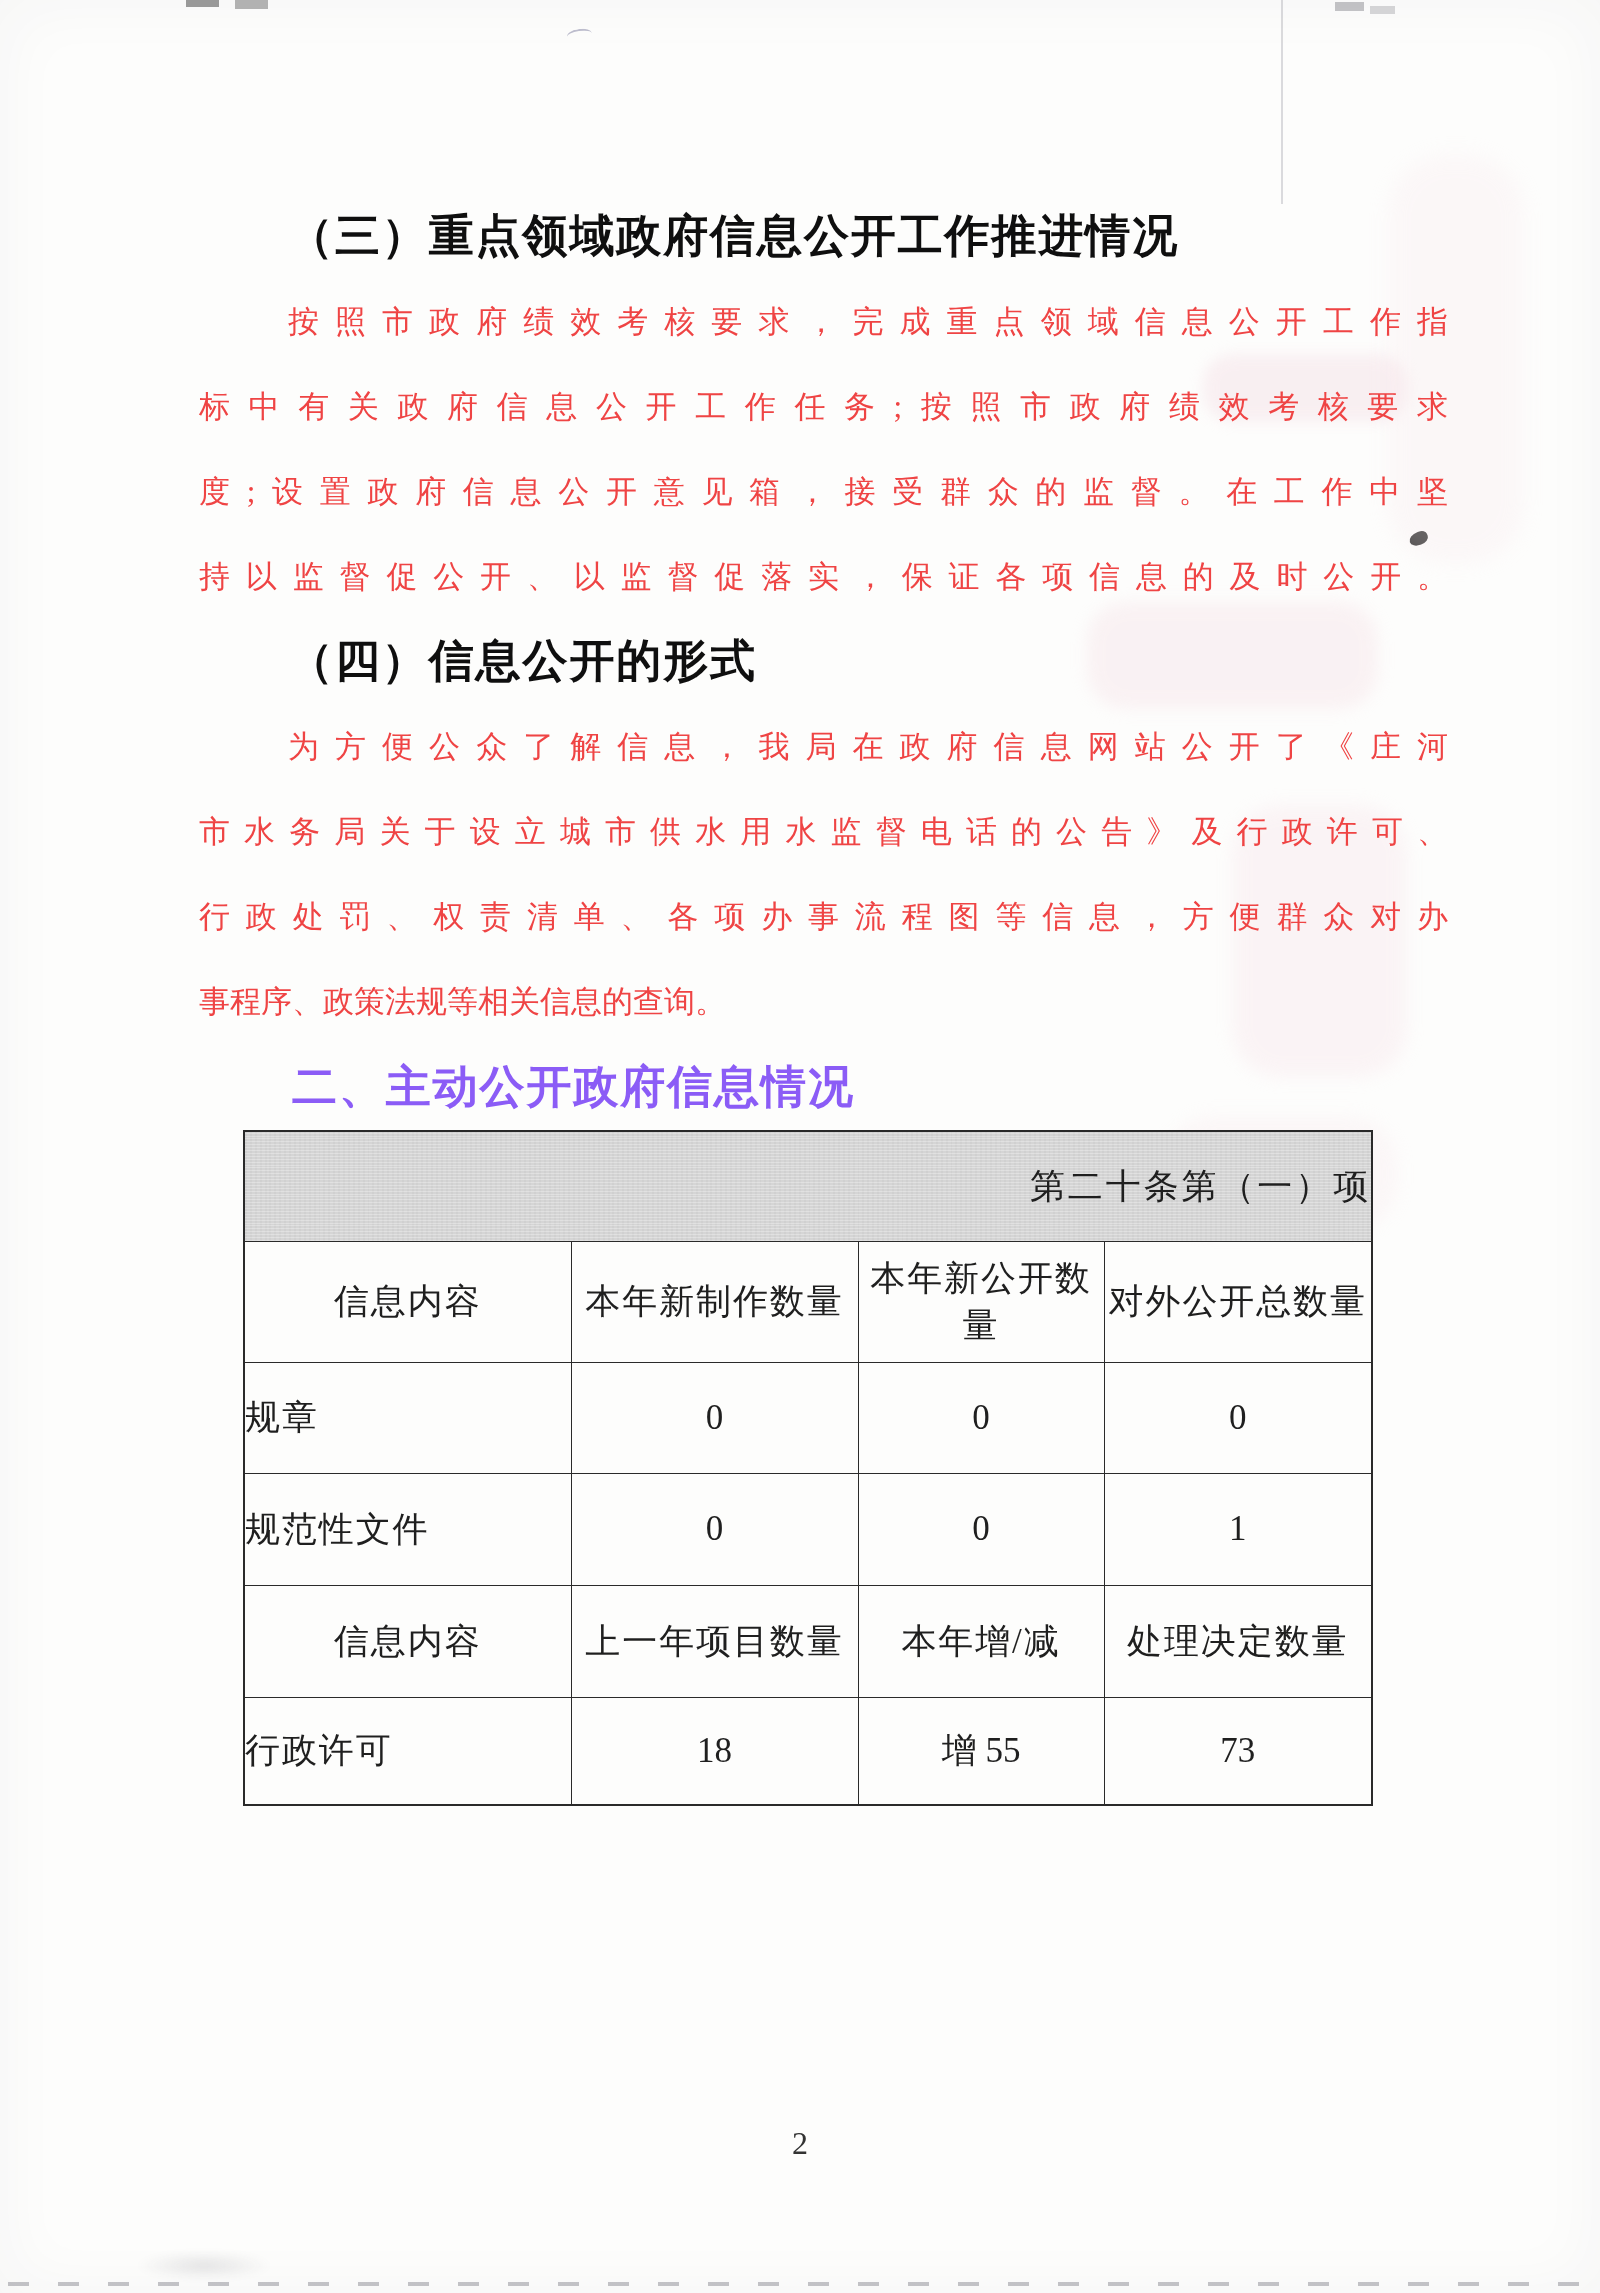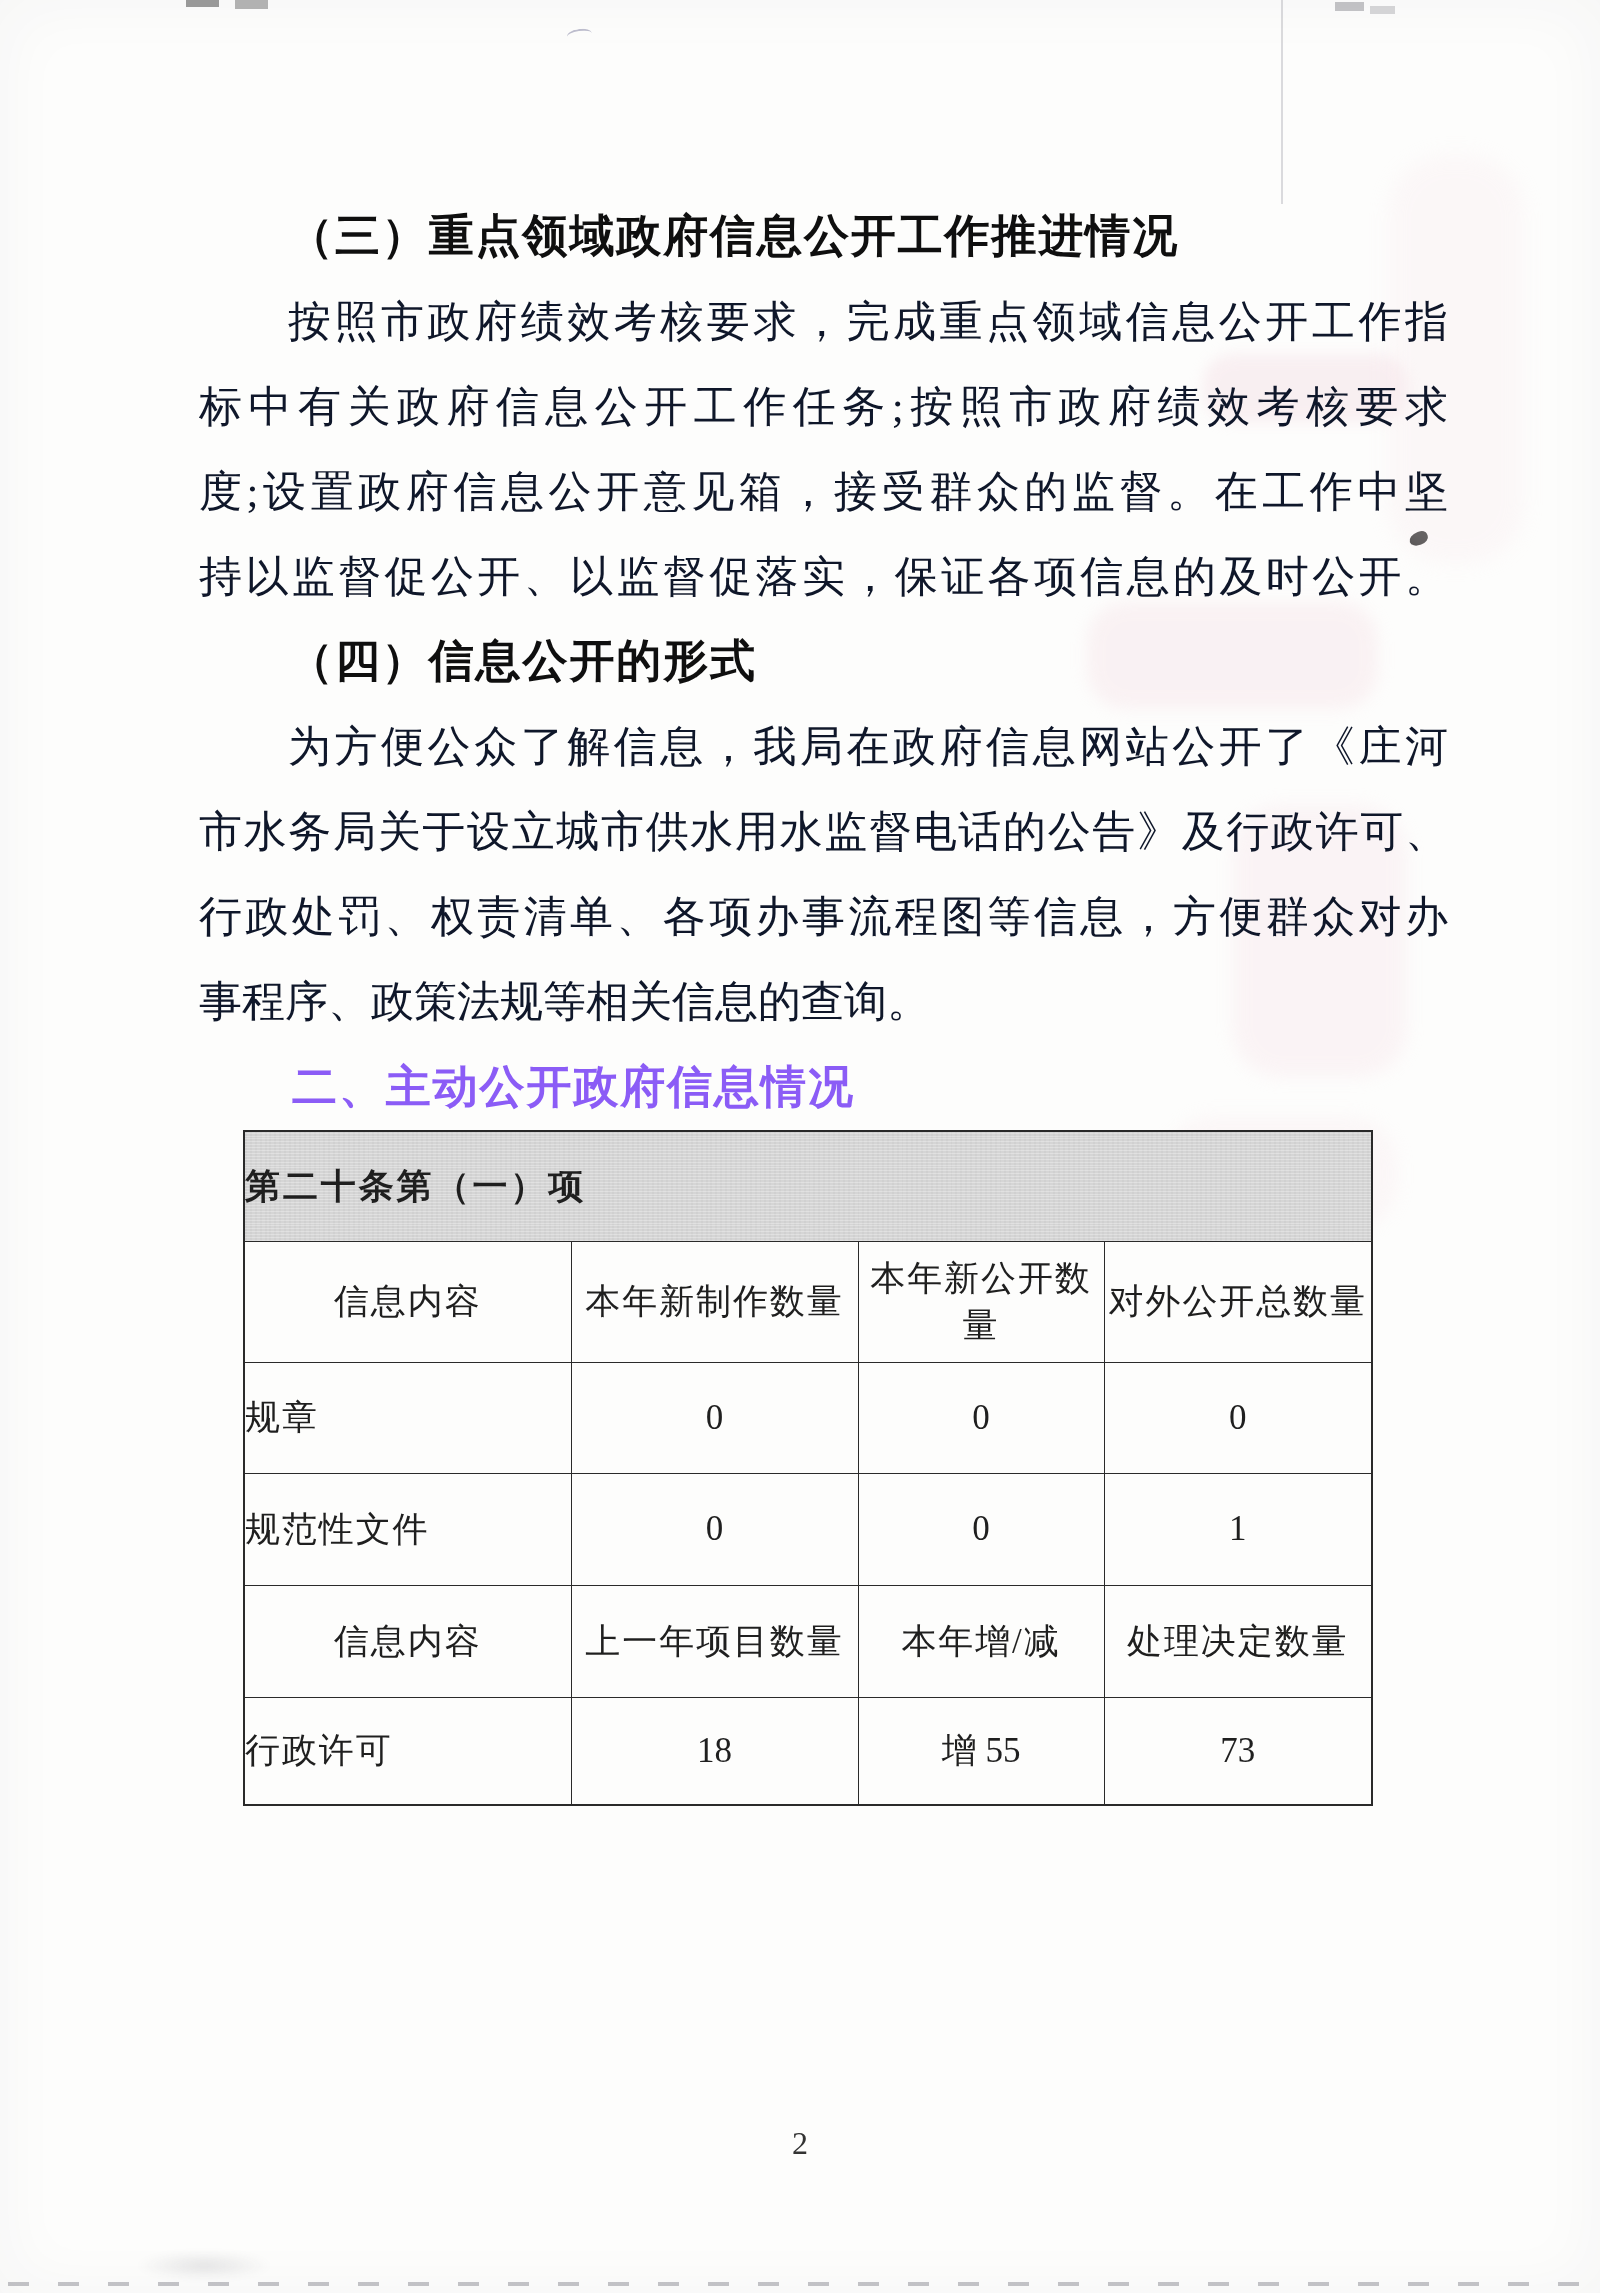--- a/index.html
+++ b/index.html
@@ -14,23 +14,23 @@
     box-shadow:inset 0 0 68px rgba(60,60,70,0.04);
   }
 
   
   .text-block{
     position:absolute;
     left:199px;top:194px;width:1249px;
   }
   .line{
     height:85px;line-height:85px;
-    font-size:43px;
+    font-size:31px;
     white-space:nowrap;
-    color:#0f172a;
+    color:#ef4444;
   }
   .line.just{
     white-space:normal;
     text-align:justify;
     text-align-last:justify;
     text-justify:inter-character;
   }
   .line.lastline{
     white-space:normal;
     text-align:right;
@@ -67,23 +67,22 @@
   table.info-table td{
     border:1.9px solid #2a2a2a;
     vertical-align:middle;
     padding:0;
   }
   td.band{
     background:#d8d8d8;
     background-image:
       repeating-linear-gradient(0deg, rgba(255,255,255,0.22) 0 1px, rgba(0,0,0,0.015) 1px 2.9px),
       repeating-linear-gradient(90deg, rgba(0,0,0,0.025) 0 1.9px, rgba(255,255,255,0.0) 1.9px 4.9px);
-    text-align:left;
+    text-align:right;
     letter-spacing:2.9px;
-    font-weight:bold;
   }
   td.colhead{text-align:center;letter-spacing:1.9px;}
   td.lbl{text-align:left;padding-left:17.5px;letter-spacing:1.9px;margin-top:22px;}
   td.num{text-align:center;}
   tr.r-band1{height:110px;}
   tr.r-head1{height:121px;}
   tr.r-d1{height:111px;}
   tr.r-d2{height:112px;}
   tr.r-band2{height:112px;}
   tr.r-head2{height:112px;}

